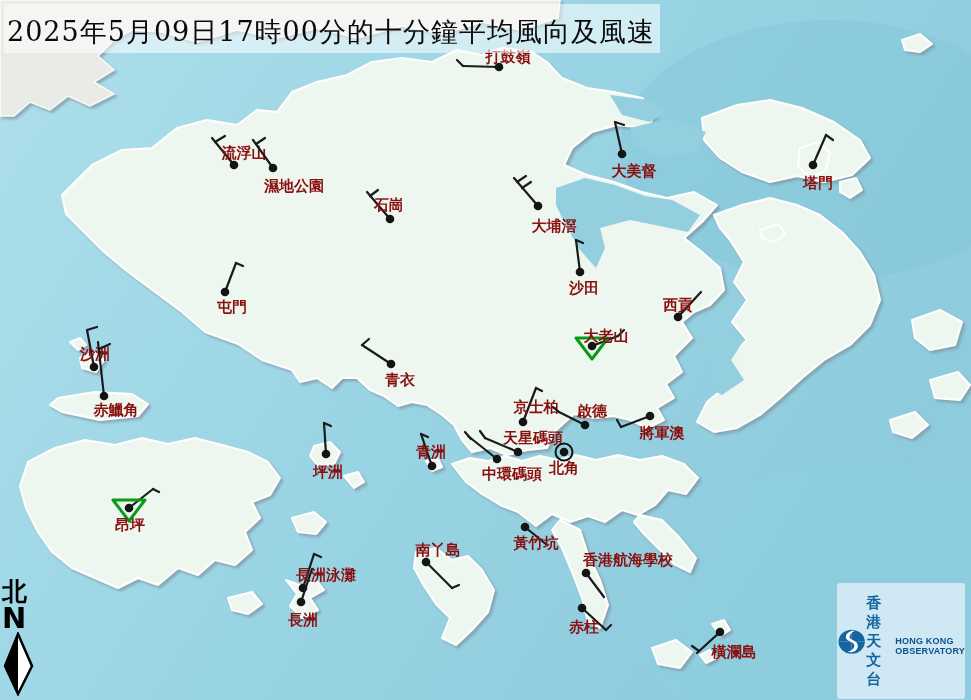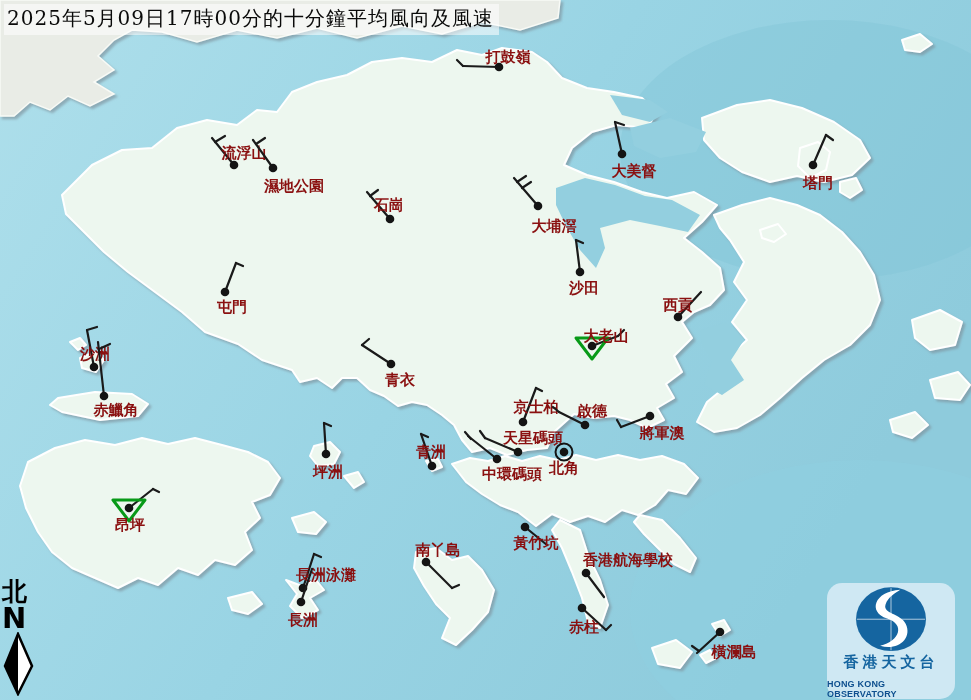--- a/index.html
+++ b/index.html
@@ -8,30 +8,30 @@
   #terrain,#stations-layer{position:absolute;left:0;top:0;width:971px;height:700px;}
   .land{fill:#edf7ef;stroke:#ffffff;stroke-width:2;stroke-linejoin:round;}
   .land-gray{fill:#e9ece6;stroke:#f8faf6;stroke-width:1.5;}
   .water{fill:#93cfdf;stroke:none;}
   .barb{stroke:#1a1a1a;stroke-width:2.2;stroke-linecap:round;}
   .dot{fill:#141414;}
   .vartri{fill:none;stroke:#089a18;stroke-width:3;stroke-linejoin:round;}
   .calmring{fill:none;stroke:#141414;stroke-width:2;}
   .slabel{fill:#8a1010;font-size:15px;font-weight:bold;text-anchor:middle;
           font-family:"DejaVu Serif","Liberation Serif",serif;}
-  #map-title{position:absolute;left:4px;top:4px;font-size:20px;color:#0a0a0a;
+  #map-title{position:absolute;left:4px;top:4px;font-size:27px;color:#0a0a0a;
      font-family:"DejaVu Serif","Liberation Serif",serif;letter-spacing:1px;
-     background:rgba(255,255,255,0.55);padding:1px 5px 3px 3px;white-space:nowrap;}
+     background:rgba(255,255,255,0.55);padding:10px 5px 3px 3px;white-space:nowrap;}
   #compass{position:absolute;left:2px;bottom:0;width:40px;text-align:left;color:#000;}
   #compass .zh{font-size:25px;font-weight:bold;line-height:26px;
      font-family:"DejaVu Serif","Liberation Serif",serif;}
   #compass .n{font-size:29px;font-weight:bold;line-height:27px;
      font-family:"DejaVu Sans","Liberation Sans",sans-serif;}
-  #hko-logo{position:absolute;right:16px;bottom:1px;width:128px;height:116px;
-     background:#cfe8f3;border-radius:15px;display:flex;flex-direction:column;
+  #hko-logo{position:absolute;right:6px;bottom:1px;width:128px;height:116px;
+     background:#cfe8f3;border-radius:3px;display:flex;flex-direction:row;
      align-items:center;justify-content:flex-start;padding-top:2px;box-sizing:border-box;}
   .logo-zh{color:#1565a0;font-weight:bold;font-size:15px;letter-spacing:4px;
      margin-top:-2px;font-family:"DejaVu Serif","Liberation Serif",serif;}
   .logo-en{color:#0e4f8e;font-weight:bold;font-size:9px;letter-spacing:0.2px;
      margin-top:7px;font-family:"Liberation Sans","DejaVu Sans",sans-serif;}
 </style>
 </head>
 <body>
 
 <div id="stage">

